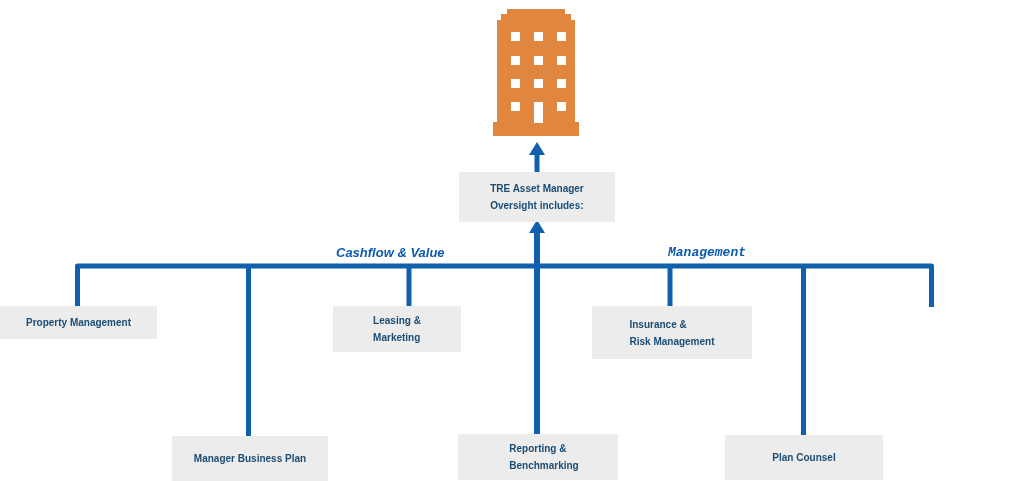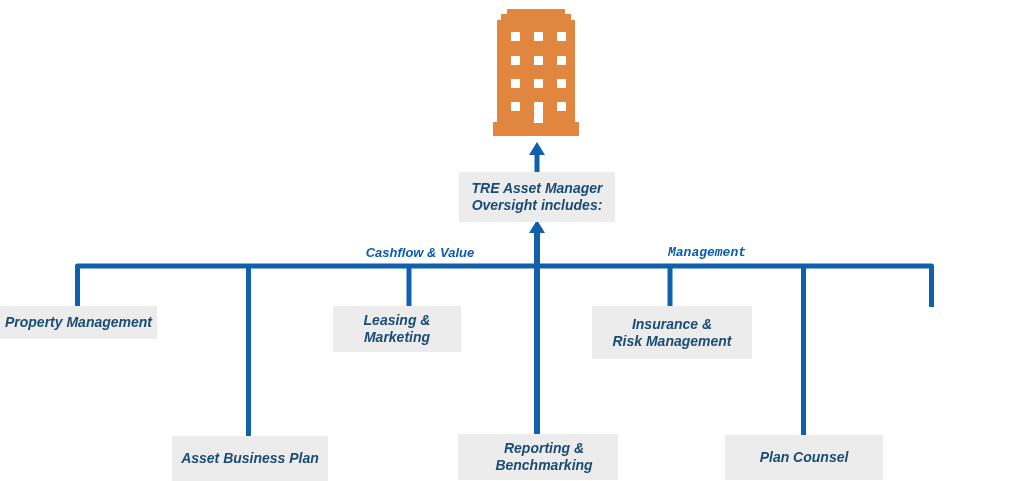--- a/index.html
+++ b/index.html
@@ -34,47 +34,45 @@
   .arrowhead { fill: var(--line-blue, #1060AC); stroke: none; }
   .arrowstem { fill: var(--line-blue, #1060AC); stroke: none; }
   .bld { fill: var(--orange, #E0863E); stroke: none; }
   .win { fill: #ffffff; stroke: none; }
   .box {
     position: absolute;
     background: var(--box-gray, #ECECEC);
     display: flex;
     align-items: center;
     justify-content: center;
-    text-align: center;
     color: var(--navy, #1A4C74);
     font-weight: 700;
-    font-size: 14px;
+    font-size: 10px;
     line-height: 17px;
     white-space: pre-line;
     box-sizing: border-box;
-    font-style: italic;
   }
   .root { left: 459px; top: 172px; width: 156px; height: 50px; }
   .b1 { left: 0px;   top: 306px; width: 157px; height: 33px; }
   .b2 { left: 172px; top: 436px; width: 156px; height: 45px; }
   .b3 { left: 333px; top: 306px; width: 128px; height: 46px; }
   .b4 { left: 458px; top: 434px; width: 160px; height: 46px; padding-left: 12px; }
   .b5 { left: 592px; top: 306px; width: 160px; height: 53px; }
   .b6 { left: 725px; top: 435px; width: 158px; height: 45px; }
   .b7 { left: 854px; top: 306px; width: 149px; height: 46px; }
   .caption {
     position: absolute;
     top: 245px;
     font-size: 13px;
     font-style: italic;
     font-weight: 700;
     color: var(--caption-blue, #0B5BB0);
     white-space: nowrap;
   }
-  .caption-left  { left: 320px; width: 200px; text-align: center; }
+  .caption-left  { left: 336px; width: 200px; text-align: left; }
   .caption-right { left: 546px; width: 200px; text-align: right; font-family: Liberation Mono, monospace; }
 </style>
 </head>
 <body>
 
 <div class="canvas">
 
   <svg class="overlay" viewBox="0 0 1010 481" xmlns="http://www.w3.org/2000/svg">
 
     <g transform="translate(488,5)">
@@ -119,21 +117,21 @@
 Oversight includes:</span>
   </div>
 
   <div class="caption caption-left">Cashflow &amp; Value</div>
   <div class="caption caption-right">Management</div>
 
   <div class="box b1">
     <span>Property Management</span>
   </div>
   <div class="box b2">
-    <span>Asset Business Plan</span>
+    <span>Manager Business Plan</span>
   </div>
   <div class="box b3">
     <span>Leasing &amp;
 Marketing</span>
   </div>
   <div class="box b4">
     <span>Reporting &amp;
 Benchmarking</span>
   </div>
   <div class="box b5">

